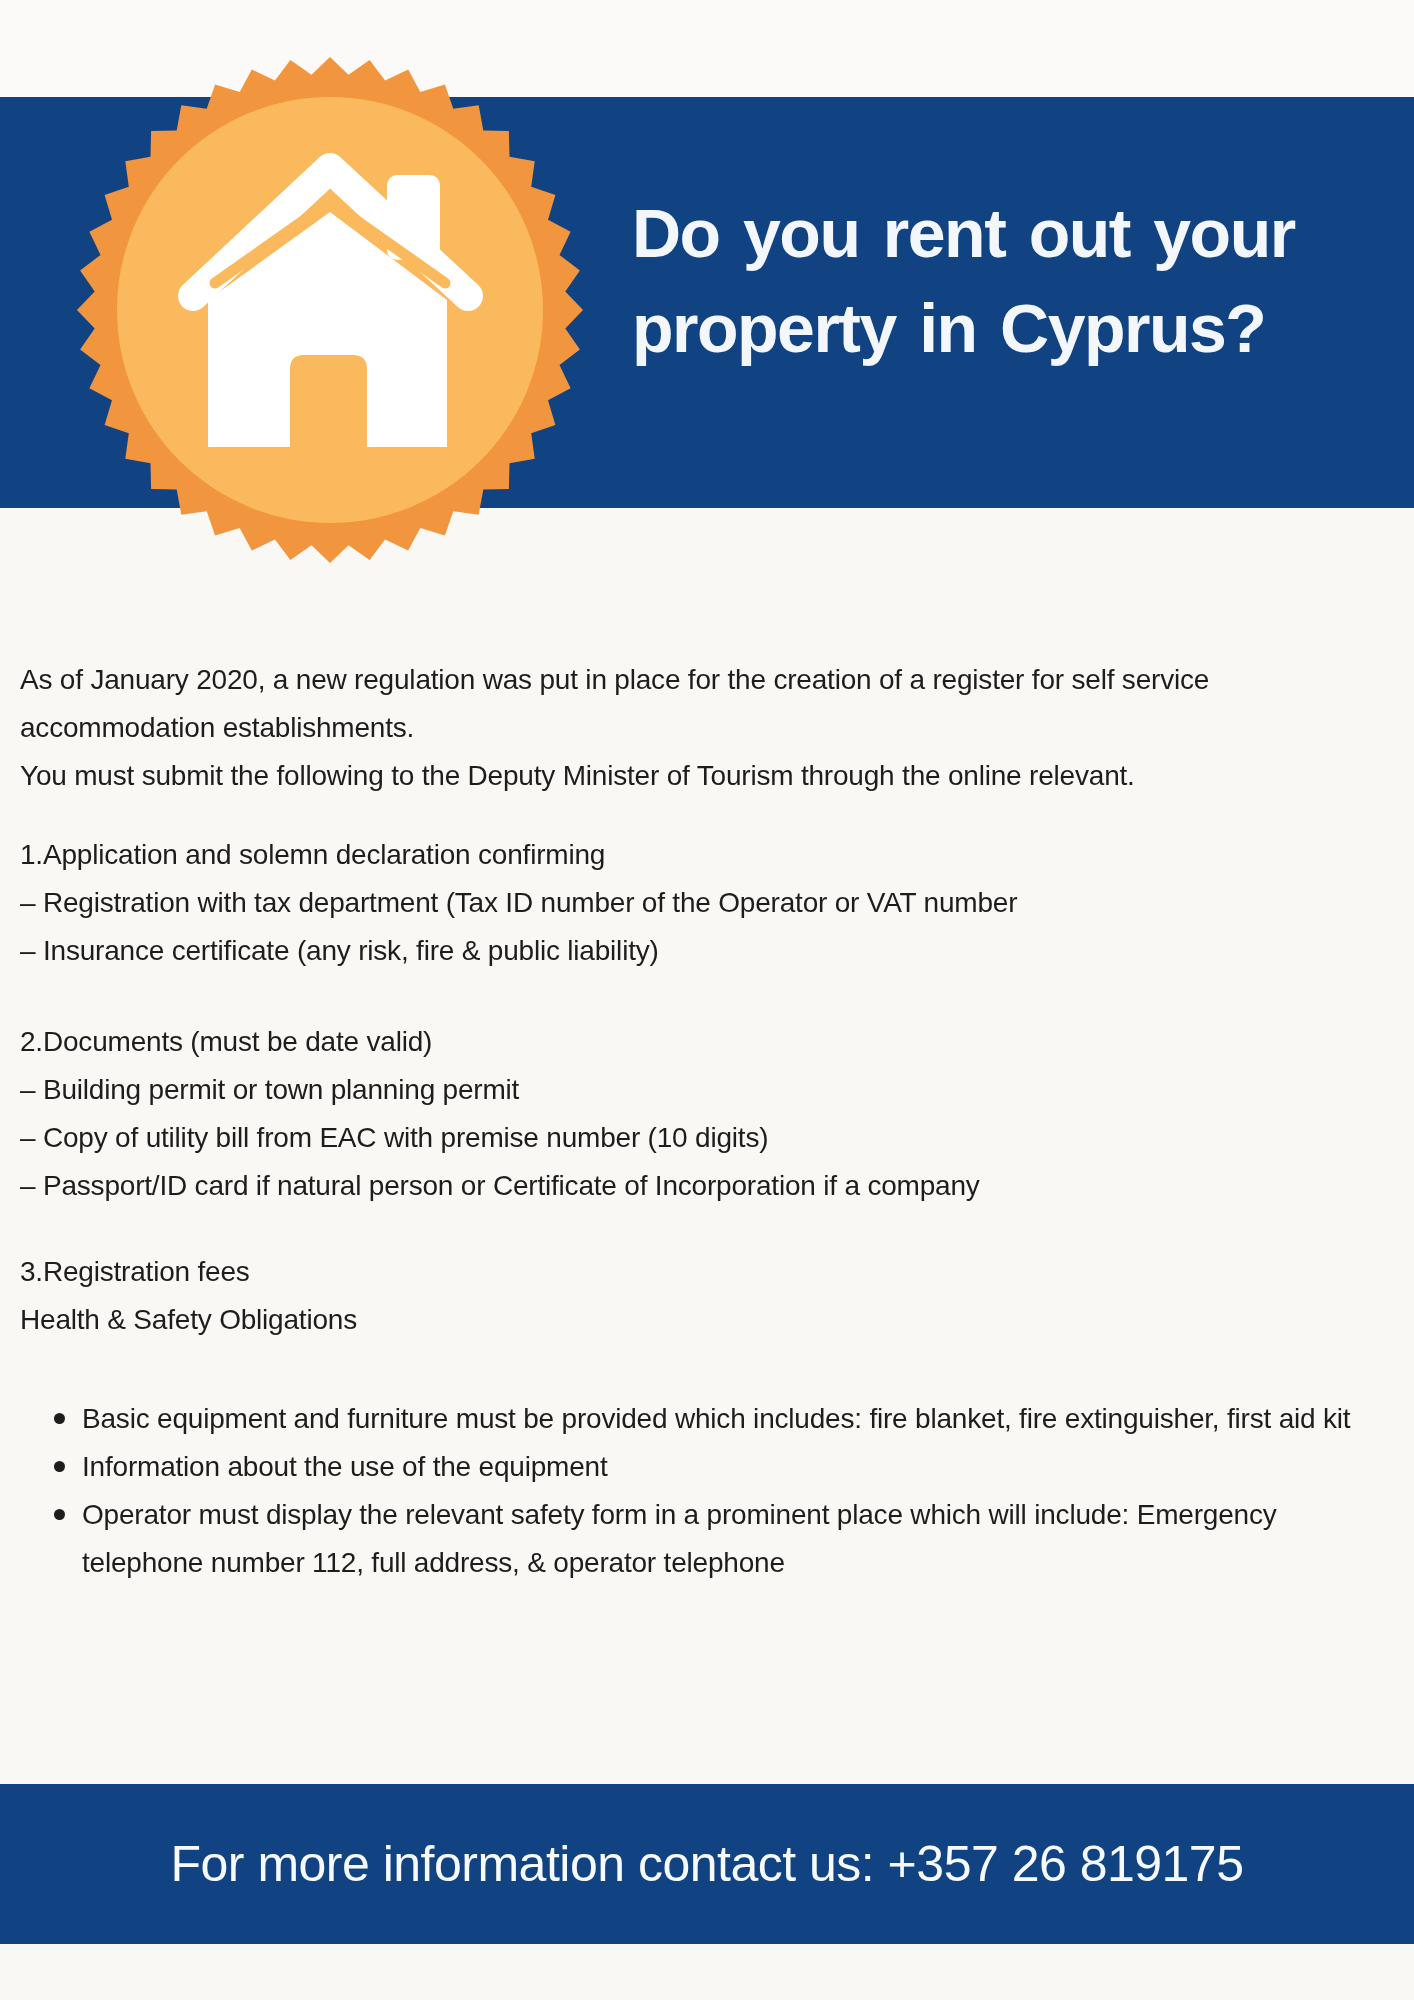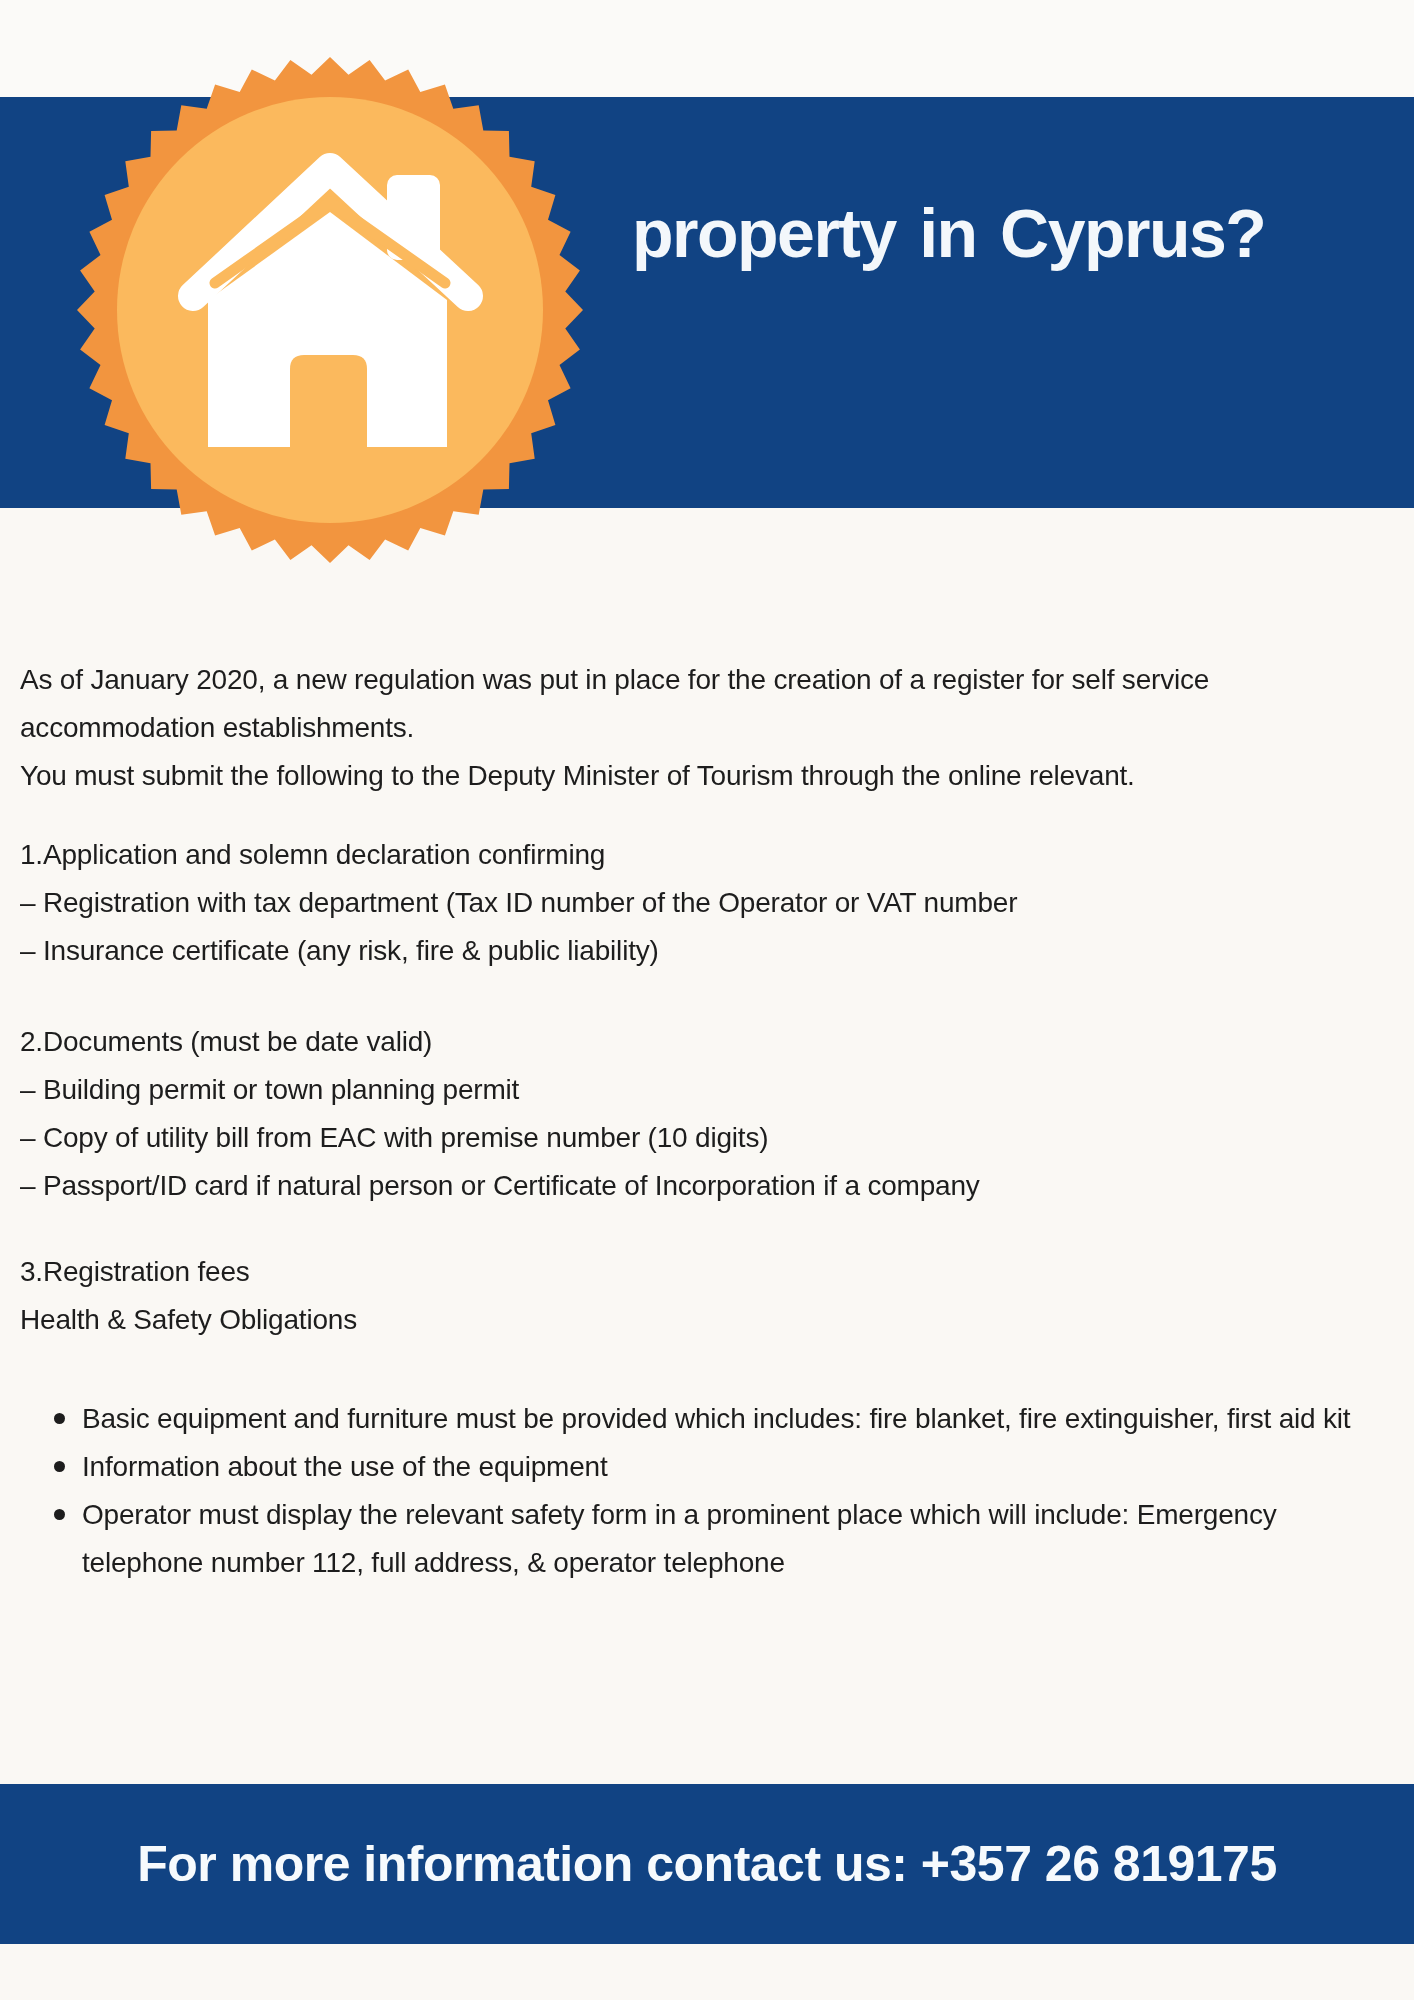--- a/index.html
+++ b/index.html
@@ -51,21 +51,21 @@
     content:""; position:absolute; left:-28px; top:18px;
     width:11px; height:11px; border-radius:50%;
     background:var(--ink,#1D1D1D);
   }
   .footer-band {
     position:absolute; left:0; top:1784px; width:1414px; height:160px;
     background:var(--navy,#114383);
     display:flex; align-items:center; justify-content:center;
   }
   .footer-band p {
-    font-size:50px; font-weight:bold; letter-spacing:-0.5px;
+    font-size:50px; font-weight:normal; letter-spacing:-0.5px;
     color:var(--footer-color,#F6FAFD);
     white-space:nowrap;
   }
 </style>
 </head>
 <body>
 
 <div id="app" style="--navy: #114383; --badge-outer: #F2953F; --badge-inner: #FBB95D; --house: #FFFFFF; --page-bg: #FAF8F4; --strip-bg: #FBFAF8; --ink: #1D1D1D; --title-color: #F3F7FB; --footer-color: #F6FAFD;">
 
   <div class="top-strip"></div>
@@ -80,20 +80,21 @@
         <rect x="310" y="118" width="53" height="85" rx="10" fill="var(--house,#FFFFFF)"></rect>
         <path d="M131,390 L131,243 L253,155 L370,243 L370,390 Z" fill="var(--house,#FFFFFF)"></path>
         <path d="M116,239 L253,111 L391,239" fill="none" stroke="var(--house,#FFFFFF)" stroke-width="30" stroke-linecap="round" stroke-linejoin="round"></path>
         <path d="M138,226 L253,145 L368,226" fill="none" stroke="var(--badge-inner,#FBB95D)" stroke-width="11" stroke-linecap="round" stroke-linejoin="round"></path>
         <path d="M213,390 L213,312 Q213,298 227,298 L276,298 Q290,298 290,312 L290,390 Z" fill="var(--badge-inner,#FBB95D)"></path>
       </g>
     </svg>
   </div>
 
   <h1 class="page-title">
+    <span>Do you rent out your</span>
     <span>property in Cyprus?</span>
   </h1>
 
   <main class="content">
 
     <p>As of January 2020, a new regulation was put in place for the creation of a register for self service accommodation establishments.</p>
     <p>You must submit the following to the Deputy Minister of Tourism through the online relevant.</p>
 
     <section class="sec">
       <p>1.Application and solemn declaration confirming</p>

